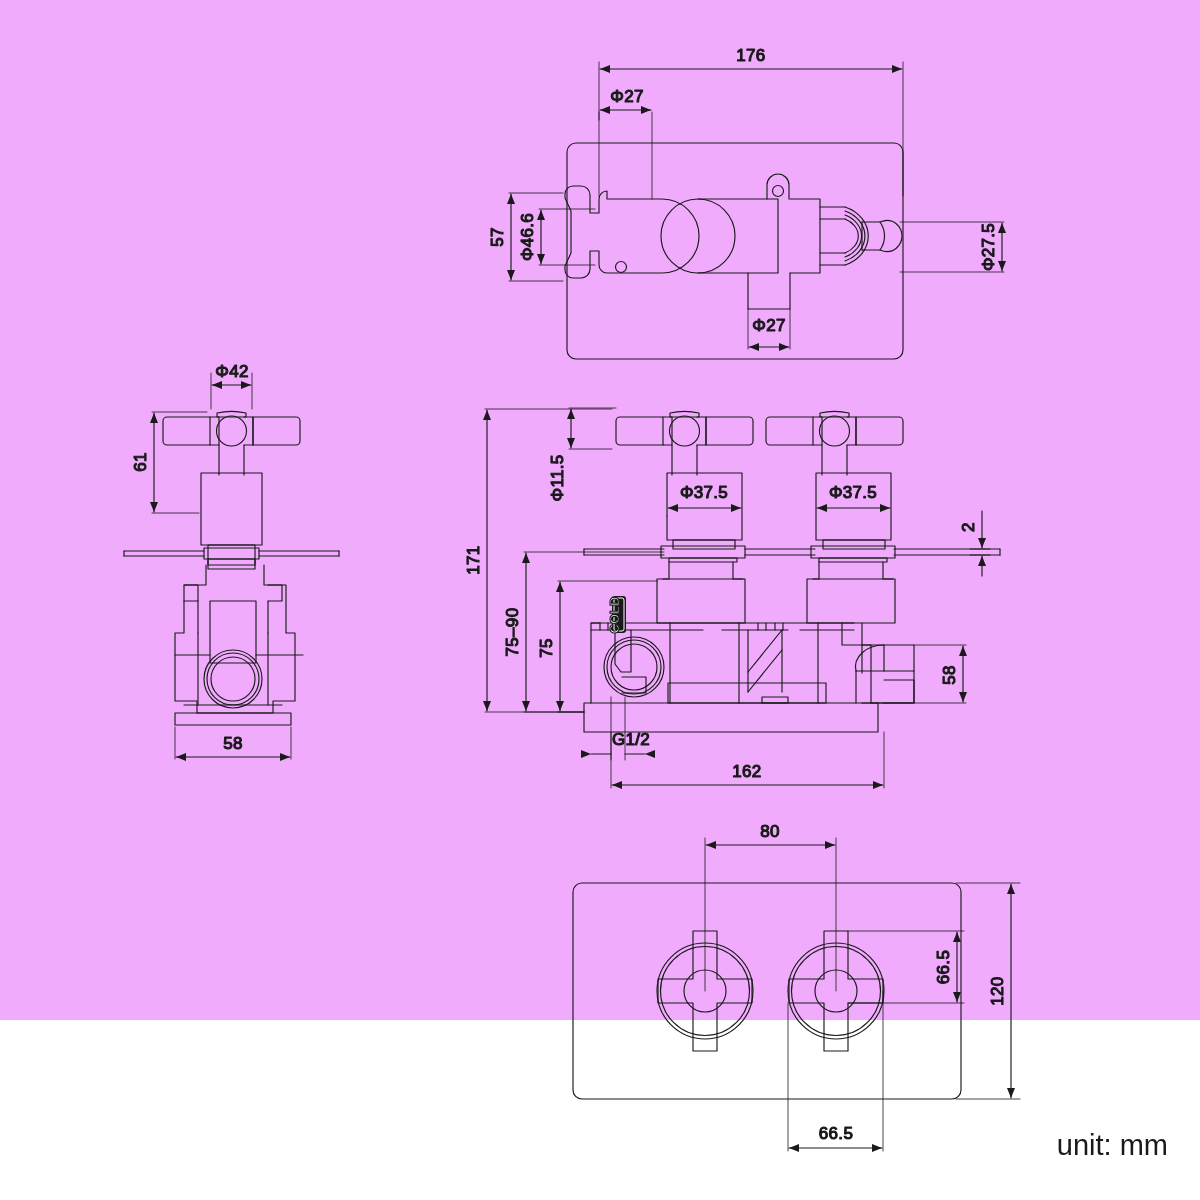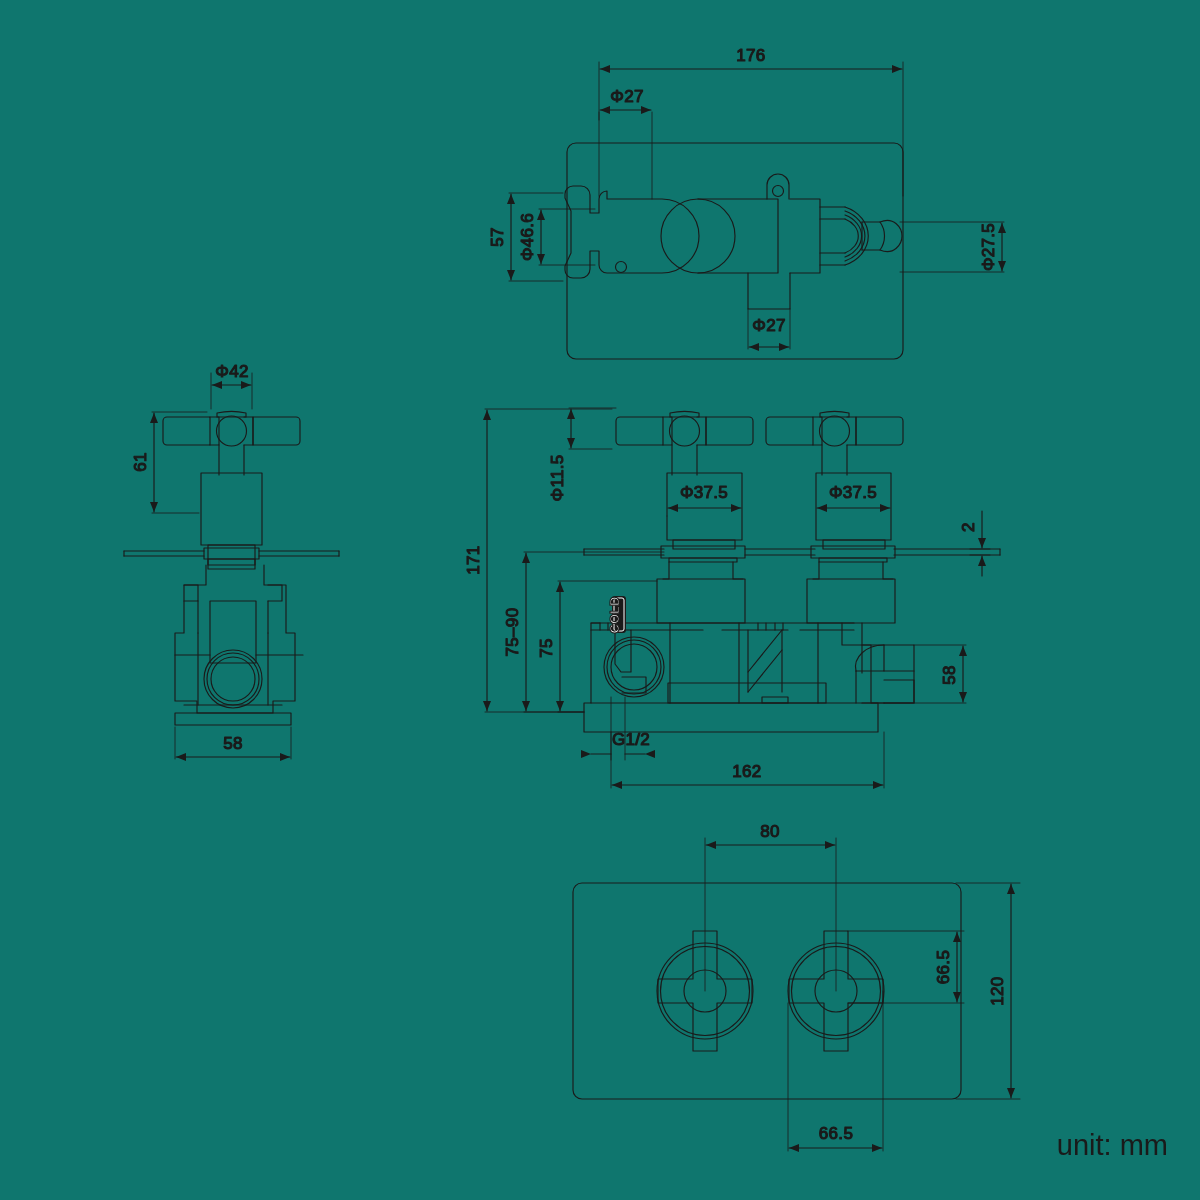--- a/index.html
+++ b/index.html
@@ -2,21 +2,21 @@
 <html><head>
 <meta charset="utf-8">
 <title>Technical Drawing</title>
 <style>
   html,body{margin:0;padding:0;background:#ffffff;}
   body{
     width:1200px;height:1200px;overflow:hidden;
     font-family:"Liberation Sans","DejaVu Sans",sans-serif;
     color:#1a1a1a;
   }
-  #sheet{position:relative;width:1200px;height:1200px;background:#0f766e;}
+  #sheet{position:relative;width:1200px;height:1020px;background:#f0abfc;}
   svg{display:block;}
   .dimtxt{
     font-family:"Liberation Sans","DejaVu Sans",sans-serif;
     font-size:17px;
     fill:#1a1a1a;
     letter-spacing:0.3px;
   }
   .unittxt{
     font-family:"Liberation Sans","DejaVu Sans",sans-serif;
     font-size:29px;

